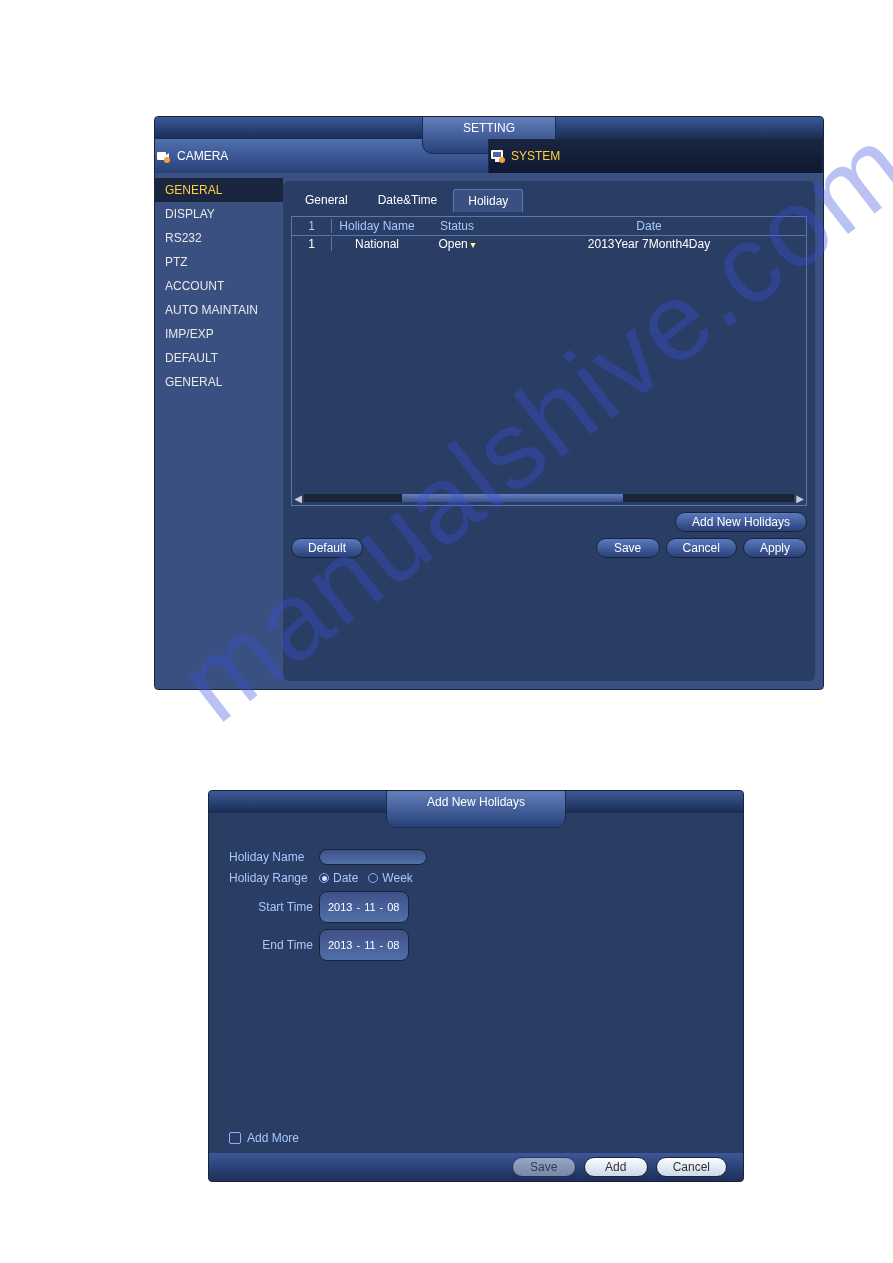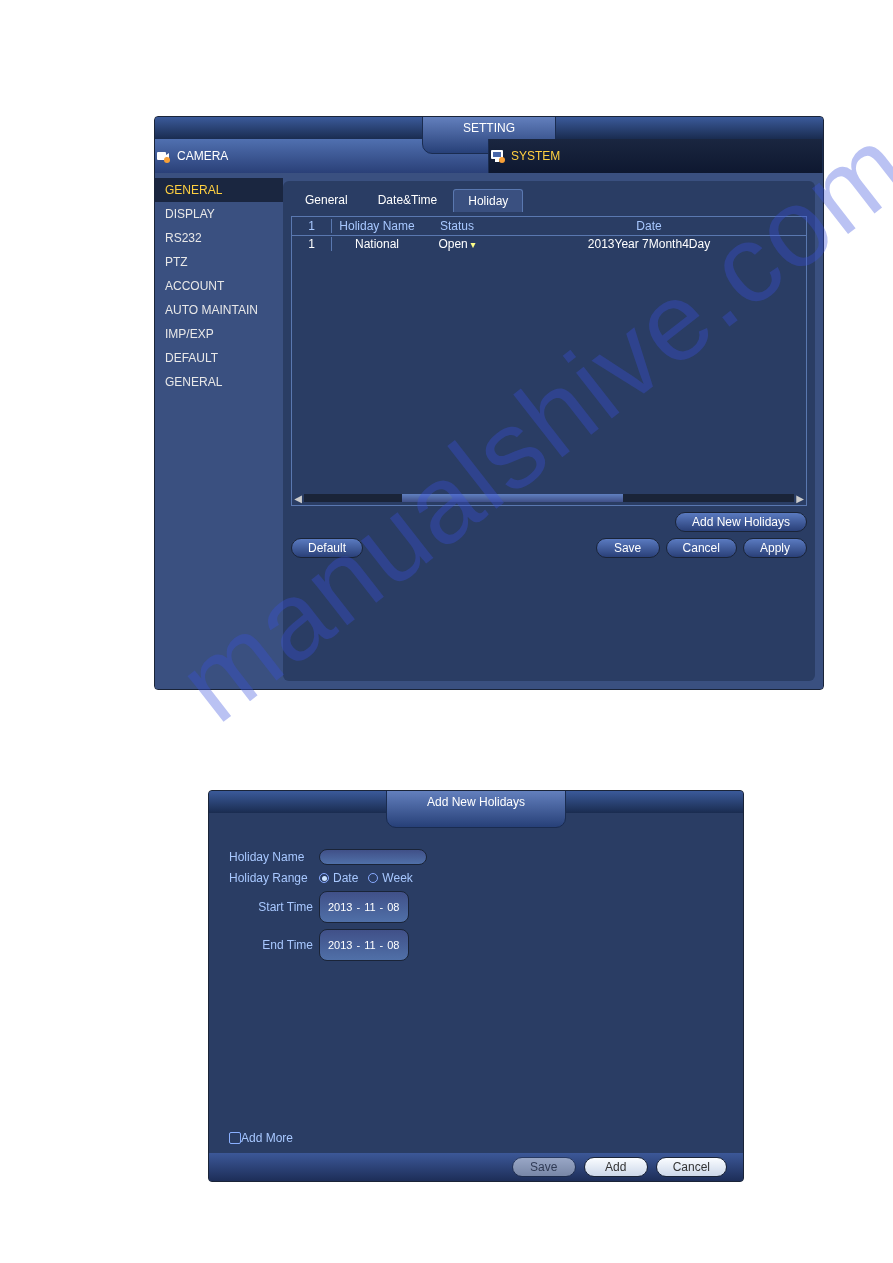--- a/index.html
+++ b/index.html
@@ -153,21 +153,21 @@
   .radio { display:inline-flex; align-items:center; gap:4px; margin-right:10px; color:#a8c8ff; font-size:12px;}
   .radio .dot { width:10px;height:10px;border-radius:50%;border:1px solid #8af; display:inline-flex;align-items:center;justify-content:center;}
   .radio .dot.on::after { content:""; width:5px;height:5px;border-radius:50%;background:#cde4ff;}
   .date-box {
     display:inline-flex; align-items:center; gap:4px;
     background: linear-gradient(#405088,#5070a8);
     border:1px solid #1a2438; border-radius:8px;
     padding:0 8px; height:32px; font-size:11px; color:#fff;
   }
 
-  .addmore { position:absolute; bottom:8px; left:20px; display:flex; align-items:center; color:#a8c8ff; font-size:12px;}
+  .addmore { position:absolute; bottom:8px; left:20px; display:flex; align-items:center; gap:6px; color:#a8c8ff; font-size:12px;}
   .checkbox { width:12px; height:12px; border:1px solid #8ab0ff; border-radius:2px; }
 
   .footer2 {
     height: 28px;
     background: linear-gradient(#3c5898,#1d2e58);
     display:flex; justify-content:flex-end; align-items:center; gap:8px; padding-right:16px;
   }
   .pill-btn.white {
     background: linear-gradient(#fafcff,#cdd8ea);
     color: #333;

